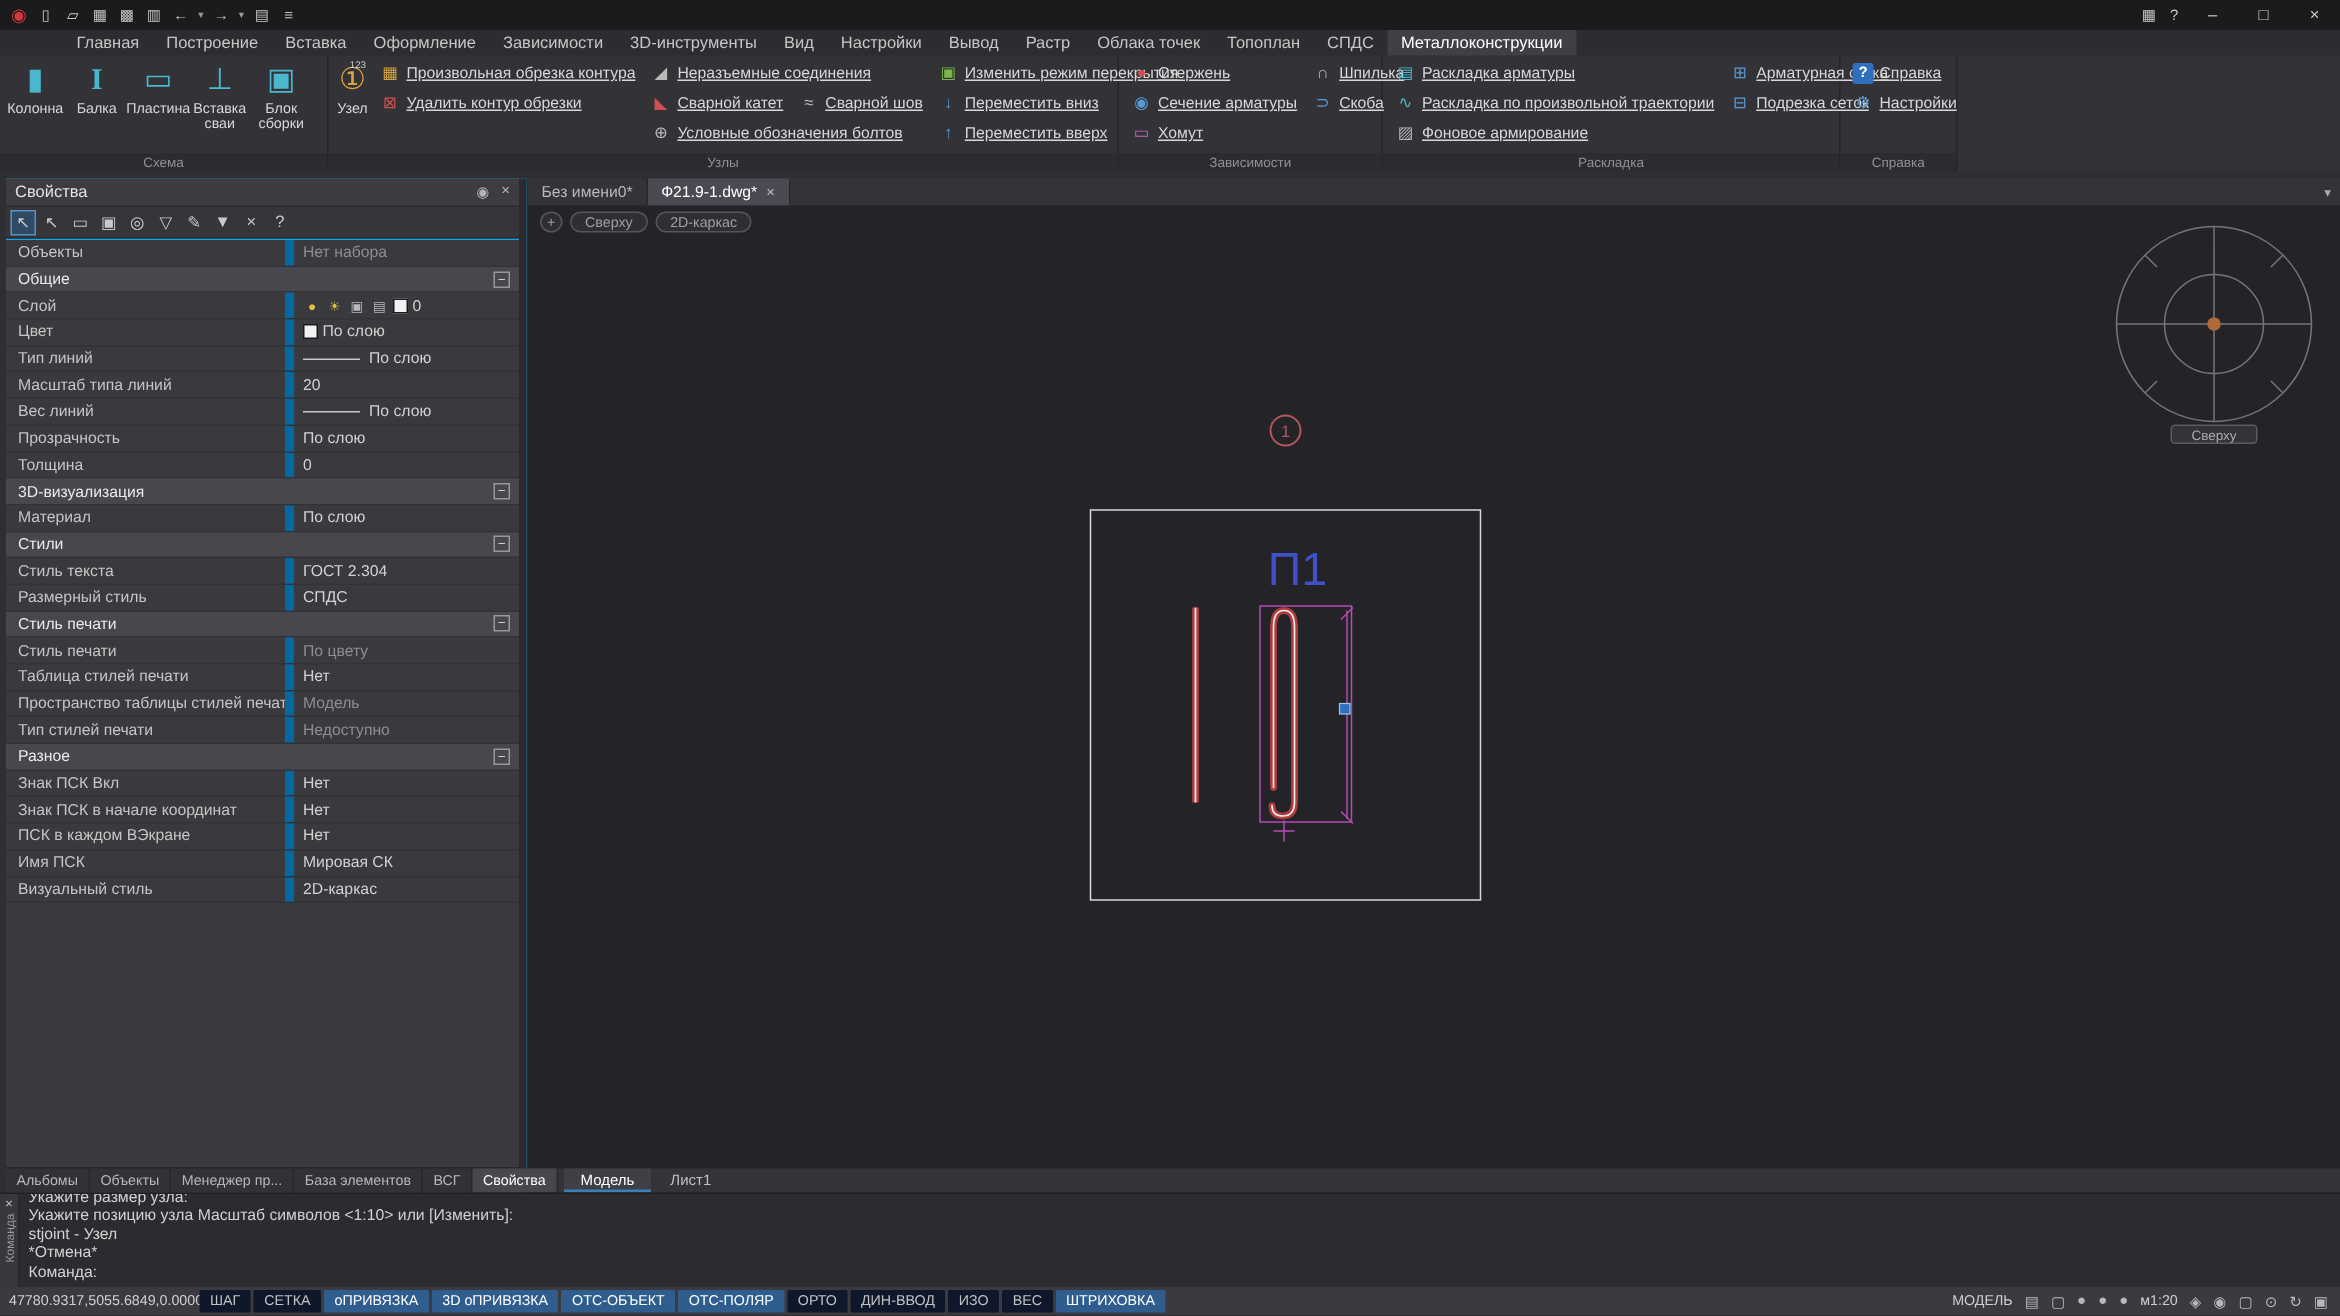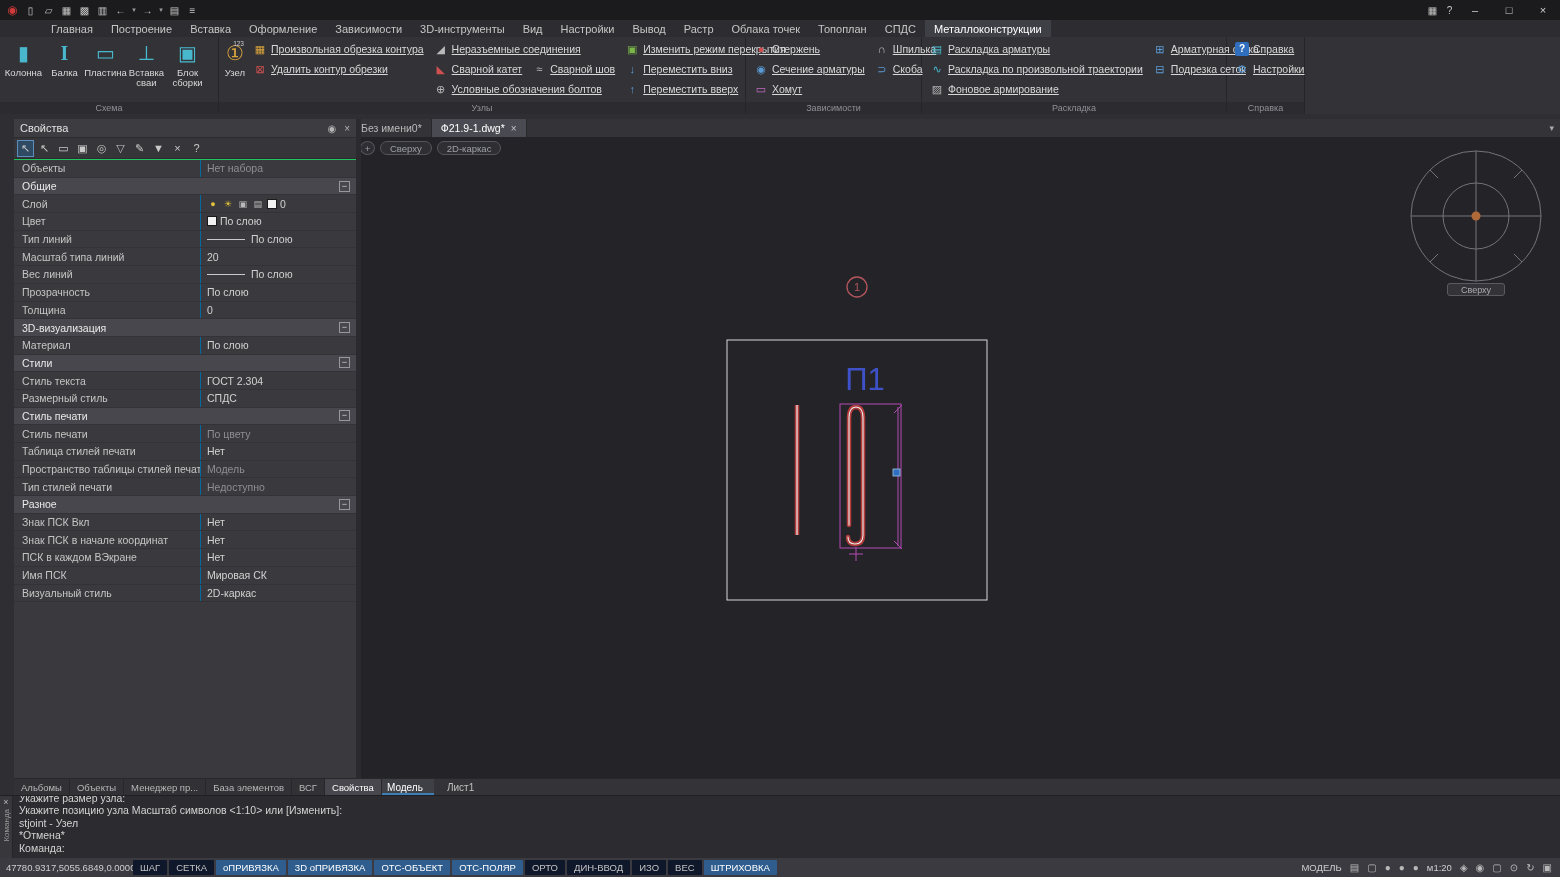--- a/index.html
+++ b/index.html
@@ -36,30 +36,30 @@
 .srow{display:flex;}
 .small-btn{height:20px;display:flex;align-items:center;gap:4px;padding:0 5px;white-space:nowrap;}
 .s-ico{width:14px;height:14px;font-size:11px;line-height:14px;text-align:center;flex:none;}
 .s-lbl{font-size:10.5px;color:#d8d8d8;text-decoration:underline;}
 .c-teal{color:#49b8cc}.c-amber{color:#d8a33c}.c-red{color:#cf5050}.c-blue{color:#5b9bd5}
 .c-gray{color:#b9b9b9}.c-mag{color:#c06ac0}.c-green{color:#7ab648}
 .ico-serif{font-family:"Liberation Serif",serif;font-weight:bold;}
 .help-chip{background:#2f6fbe;color:#fff;border-radius:2px;font-size:10px;font-weight:bold;}
 
 
-.props{position:absolute;top:119px;left:14px;width:347px;bottom:82px;background:#22c55e;border-right:5px solid #2b2b2f;z-index:20;}
+.props{position:absolute;top:119px;left:4px;width:347px;bottom:82px;background:#0ea5e9;border-right:5px solid #2b2b2f;z-index:20;}
 .props-header{height:19px;background:#3c3c41;display:flex;align-items:center;padding:0 6px;font-size:11px;color:#e2e2e2;border-bottom:1px solid #2c2c2f;}
 .props-header .sp{margin-left:auto;display:flex;gap:8px;color:#b5b5b5;font-size:10px;}
 .props-toolbar{height:21px;background:#36363a;display:flex;align-items:center;gap:2px;padding:0 3px;border-bottom:1px solid #2c2c2f;}
 .ptb-ico{width:17px;height:17px;font-size:11px;display:flex;align-items:center;justify-content:center;color:#c9c9c9;}
 .ptb-ico.active{border:1px solid #5d8fbe;background:#2f4a63;}
 .pgrid{position:absolute;top:41px;left:0;right:0;bottom:17px;overflow:hidden;background:#3a3a3e;}
 .prow{display:flex;height:17.7px;border-bottom:1px solid #333337;font-size:10.5px;align-items:center;}
 .prow .lbl{width:186px;padding-left:8px;color:#c5c5c5;overflow:hidden;white-space:nowrap;flex:none;}
-.prow .val{flex:1;padding-left:6px;color:#d2d2d2;border-left:1px solid #0369a1;display:flex;align-items:center;gap:3px;height:100%;overflow:hidden;white-space:nowrap;}
+.prow .val{flex:1;padding-left:6px;color:#d2d2d2;border-left:6px solid #0369a1;display:flex;align-items:center;gap:3px;height:100%;overflow:hidden;white-space:nowrap;}
 .prow.hdr{background:#47474d;}
 .prow.hdr .lbl{width:auto;flex:1;color:#eaeaea;}
 .minus{width:11px;height:11px;border:1px solid #98989c;color:#d5d5d5;font-size:9px;line-height:9px;text-align:center;margin-right:6px;flex:none;}
 .muted{color:#8e8e92 !important;}
 .mini{width:12px;height:12px;font-size:9px;line-height:12px;text-align:center;flex:none;}
 .swatch{width:10px;height:10px;background:#f2f2f2;border:1px solid #1a1a1a;flex:none;}
 .line-sample{width:38px;height:1px;background:#c9c9c9;flex:none;margin-right:3px;}
 .panel-tabs{position:absolute;left:0;right:0;bottom:0;height:17px;background:#313136;display:flex;border-top:1px solid #28282b;}
 .ptab{font-size:9.5px;color:#b8b8b8;padding:0 7px;display:flex;align-items:center;border-right:1px solid #28282b;white-space:nowrap;}
 .ptab.active{background:#47474d;color:#fff;}

